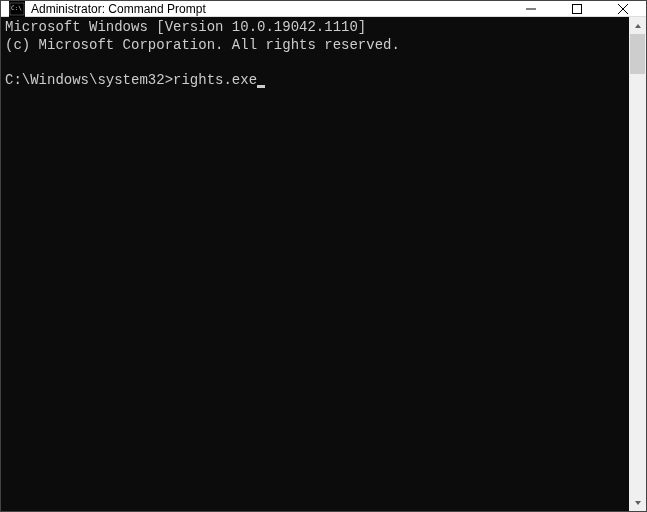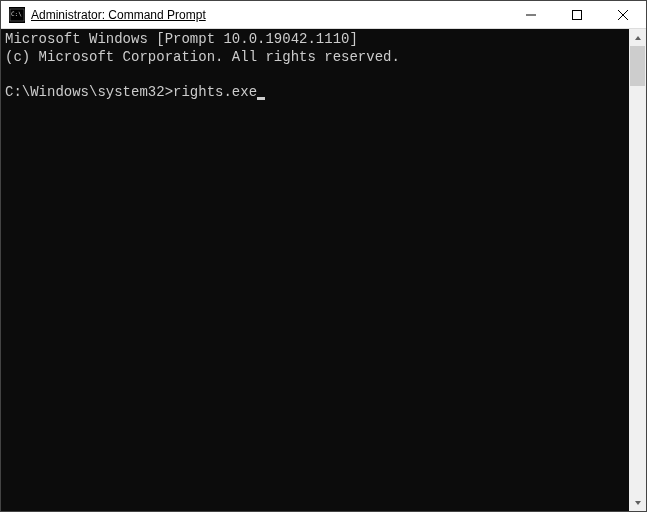--- a/index.html
+++ b/index.html
@@ -14,26 +14,25 @@
     .window {
       width: 647px;
       height: 512px;
       border: 1px solid #444;
       background: #fff;
       display: flex;
       flex-direction: column;
       position: relative;
     }
     .titlebar {
-      height: 28px;
+      height: 16px;
       background: #ffffff;
       display: flex;
       align-items: center;
       border-bottom: 1px solid #ddd;
-      text-decoration: underline;
     }
     .titlebar-icon {
       width: 16px;
       height: 16px;
       margin-left: 8px;
       margin-right: 6px;
       display: flex;
       align-items: center;
       justify-content: center;
     }
@@ -153,21 +152,21 @@
       </div>
       <div class="window-control close">
         <svg viewBox="0 0 10 10">
             <line x1="0" y1="0" x2="10" y2="10" stroke="#000" stroke-width="1"></line>
             <line x1="10" y1="0" x2="0" y2="10" stroke="#000" stroke-width="1"></line>
           </svg>
       </div>
     </div>
   </div>
   <div class="content-area">
-    <div class="terminal"><span class="terminal-line">Microsoft Windows [Prompt 10.0.19042.1110]</span>
+    <div class="terminal"><span class="terminal-line">Microsoft Windows [Version 10.0.19042.1110]</span>
 <span class="terminal-line">(c) Microsoft Corporation. All rights reserved.</span>
 <span class="terminal-line"></span>
 <span class="prompt-line"><span>C:\Windows\system32&gt;</span><span>rights.exe</span><span class="cursor"></span></span></div>
     <div class="scrollbar">
       <div class="scroll-arrow">
         <svg viewBox="0 0 8 8">
             <polygon points="4,2 7,6 1,6"></polygon>
           </svg>
       </div>
       <div class="scroll-track">

